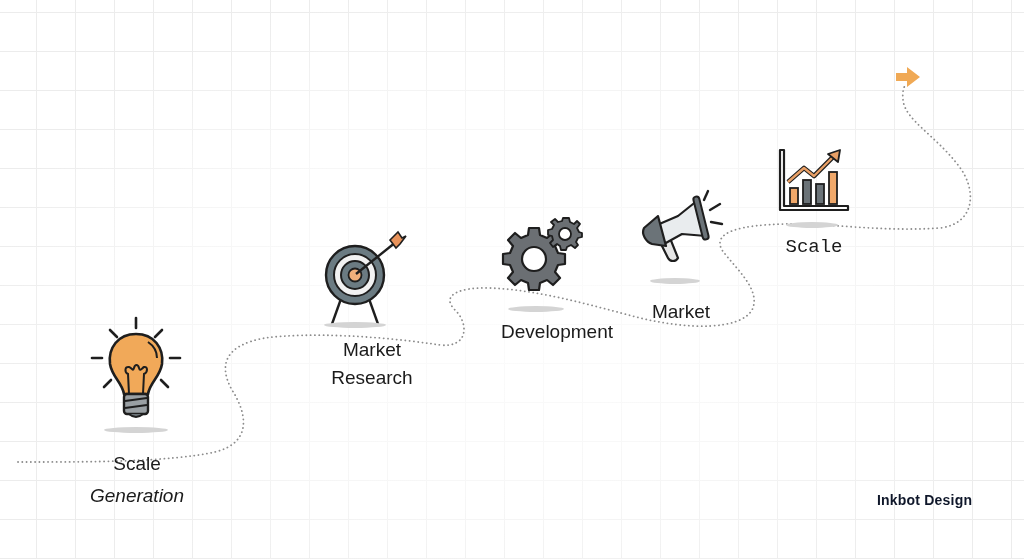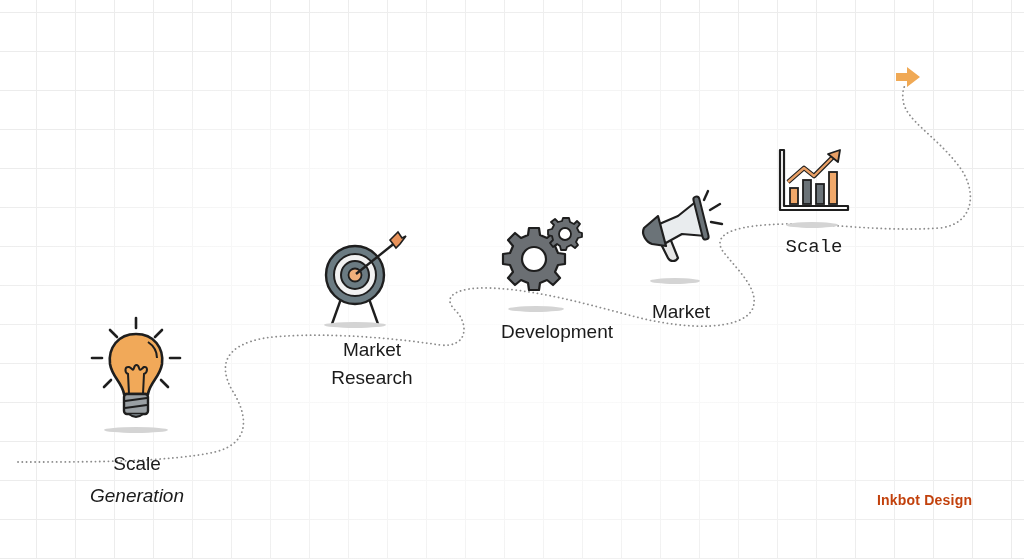--- a/index.html
+++ b/index.html
@@ -9,21 +9,21 @@
     background-image:
       linear-gradient(to right, #ececec 1px, transparent 1px),
       linear-gradient(to bottom, #ececec 1px, transparent 1px);
     background-size:39px 39px;background-position:36px 12px;}
   .fade{position:absolute;inset:0;
     background:radial-gradient(ellipse at 50% 55%, rgba(255,255,255,0.85) 0%, rgba(255,255,255,0.55) 45%, rgba(255,255,255,0) 75%);}
   svg.path{position:absolute;left:0;top:0;}
   .label{position:absolute;font-size:19px;line-height:24px;color:#1b1b1b;white-space:nowrap;transform:translateX(-50%);text-align:center;}
   .icon{position:absolute;}
   .shadow{position:absolute;height:6px;border-radius:50%;background:#d4d4d4;}
-  .watermark{position:absolute;left:877px;top:492px;font-size:14px;font-weight:bold;color:#c2410c;letter-spacing:0.2px;}
+  .watermark{position:absolute;left:877px;top:492px;font-size:14px;font-weight:bold;color:#0f172a;letter-spacing:0.2px;}
 </style>
 </head>
 <body>
 
 <div class="grid"></div>
 <div class="fade"></div>
 
 <svg class="path" width="1024" height="559">
   <path d="M18 462 C 90 462, 170 462, 215 452 C 255 442, 245 410, 232 390 C 218 365, 225 345, 265 338 C 310 332, 380 336, 440 345 C 470 348, 468 322, 455 310 C 440 295, 460 287, 490 288 C 540 290, 590 305, 640 318 C 690 330, 740 330, 752 310 C 762 290, 735 268, 722 250 C 712 232, 740 225, 785 224 C 830 223, 880 232, 940 228 C 975 224, 978 190, 958 165 C 935 135, 905 120, 903 100 C 902 92, 904 86, 906 84" fill="none" stroke="#8c8c8c" stroke-width="1.8" stroke-dasharray="0.1 4.2" stroke-linecap="round"></path>
 </svg>

